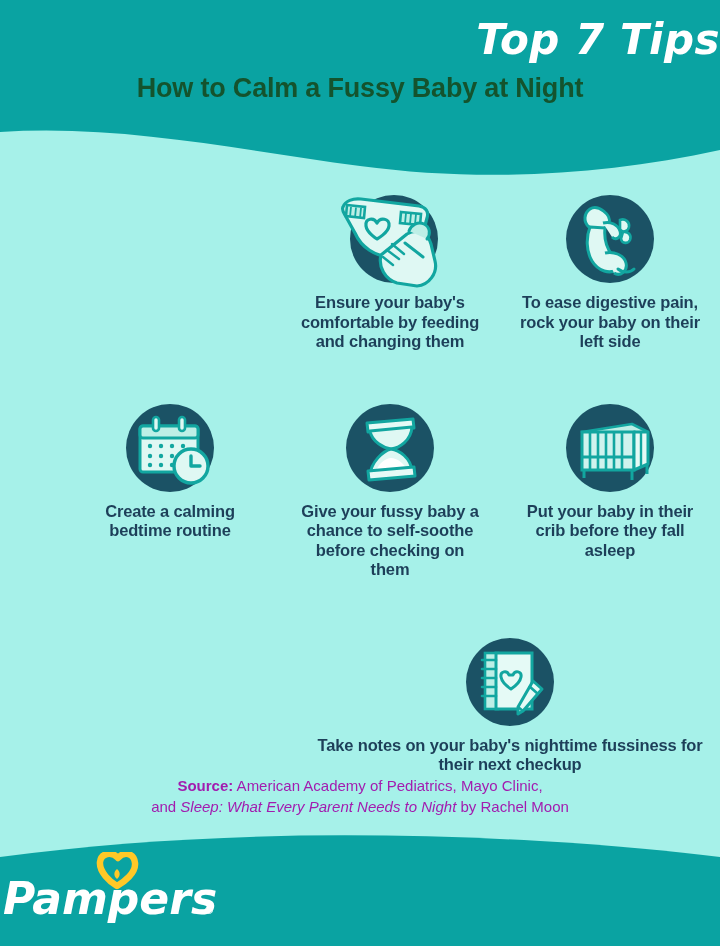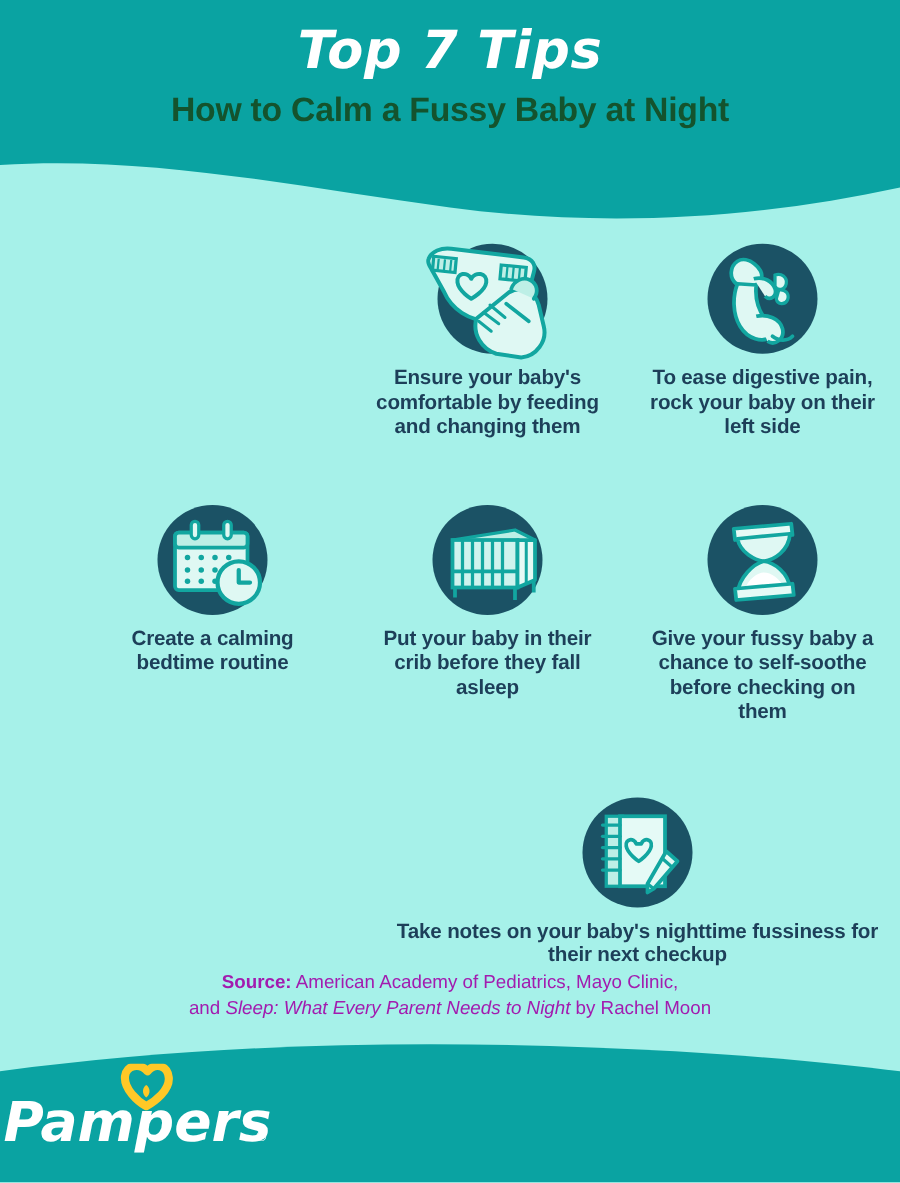--- a/index.html
+++ b/index.html
@@ -43,20 +43,21 @@
   .title-main {
     margin: 0;
     padding-top: 14px;
     font-size: 42px;
     line-height: 52px;
     font-weight: bold;
     font-style: italic;
     font-family: "DejaVu Sans", sans-serif;
     letter-spacing: 0.5px;
     color: #ffffff;
+    text-align: right;
   }
   .title-sub {
     margin: 0;
     padding-top: 6px;
     font-size: 27px;
     line-height: 32px;
     font-weight: bold;
     font-family: "Liberation Sans", sans-serif;
     letter-spacing: -0.2px;
     color: #14532d;
@@ -229,20 +230,39 @@
 
             <circle cx="69" cy="66" r="17" fill="#DFF8F3" stroke="#12A6A0" stroke-width="3.4"></circle>
             <path d="M69,56 L69,66 L78,66" fill="none" stroke="#12A6A0" stroke-width="3.4" stroke-linecap="round" stroke-linejoin="round"></path>
           </svg>
         </div>
         <p class="tip-text">Create a calming bedtime routine</p>
       </div>
 
       <div class="tip-cell">
         <div class="tip-icon-wrap">
+          <svg width="94" height="94" viewBox="0 0 94 94">
+            <circle cx="47" cy="47" r="44" fill="#1B5265"></circle>
+
+            <path d="M24,22 L70,18 L71,27 L25,31 Z" fill="#E5FAF6" stroke="#12A6A0" stroke-width="3" stroke-linejoin="round"></path>
+
+            <path d="M27,30 L69,26 C68,40 56,47 48,48 C41,47 29,41 27,30 Z" fill="#DFF8F3" stroke="#12A6A0" stroke-width="3" stroke-linejoin="round"></path>
+
+            <path d="M48,48 C56,49 68,57 69,70 L27,74 C28,61 40,50 48,48 Z" fill="#DFF8F3" stroke="#12A6A0" stroke-width="3" stroke-linejoin="round"></path>
+
+            <path d="M33,70 C36,62 43,57 48,57 C54,57 61,62 64,69 Z" fill="#FFFFFF"></path>
+
+            <path d="M25,70 L71,66 L72,75 L26,79 Z" fill="#E5FAF6" stroke="#12A6A0" stroke-width="3" stroke-linejoin="round"></path>
+          </svg>
+        </div>
+        <p class="tip-text">Give your fussy baby a chance to self-soothe before checking on them</p>
+      </div>
+
+      <div class="tip-cell">
+        <div class="tip-icon-wrap">
           <svg width="96" height="96" viewBox="0 0 96 96">
             <circle cx="48" cy="48" r="44" fill="#1B5265"></circle>
 
             <path d="M20,32 L70,24 L86,32 L36,41 Z" fill="#BDEFE6" stroke="#12A6A0" stroke-width="2.6" stroke-linejoin="round"></path>
 
             <rect x="20" y="32" width="52" height="38" fill="#CFF3EE" stroke="#12A6A0" stroke-width="3"></rect>
 
             <g stroke="#12A6A0" stroke-width="2.6">
               <line x1="28" y1="32" x2="28" y2="70"></line>
               <line x1="36" y1="32" x2="36" y2="70"></line>
@@ -257,39 +277,20 @@
             <line x1="79" y1="32" x2="79" y2="67" stroke="#12A6A0" stroke-width="2.4"></line>
 
             <line x1="22" y1="70" x2="22" y2="78" stroke="#12A6A0" stroke-width="3"></line>
             <line x1="70" y1="70" x2="70" y2="80" stroke="#12A6A0" stroke-width="3"></line>
             <line x1="85" y1="64" x2="85" y2="74" stroke="#12A6A0" stroke-width="3"></line>
           </svg>
         </div>
         <p class="tip-text">Put your baby in their crib before they fall asleep</p>
       </div>
 
-      <div class="tip-cell">
-        <div class="tip-icon-wrap">
-          <svg width="94" height="94" viewBox="0 0 94 94">
-            <circle cx="47" cy="47" r="44" fill="#1B5265"></circle>
-
-            <path d="M24,22 L70,18 L71,27 L25,31 Z" fill="#E5FAF6" stroke="#12A6A0" stroke-width="3" stroke-linejoin="round"></path>
-
-            <path d="M27,30 L69,26 C68,40 56,47 48,48 C41,47 29,41 27,30 Z" fill="#DFF8F3" stroke="#12A6A0" stroke-width="3" stroke-linejoin="round"></path>
-
-            <path d="M48,48 C56,49 68,57 69,70 L27,74 C28,61 40,50 48,48 Z" fill="#DFF8F3" stroke="#12A6A0" stroke-width="3" stroke-linejoin="round"></path>
-
-            <path d="M33,70 C36,62 43,57 48,57 C54,57 61,62 64,69 Z" fill="#FFFFFF"></path>
-
-            <path d="M25,70 L71,66 L72,75 L26,79 Z" fill="#E5FAF6" stroke="#12A6A0" stroke-width="3" stroke-linejoin="round"></path>
-          </svg>
-        </div>
-        <p class="tip-text">Give your fussy baby a chance to self-soothe before checking on them</p>
-      </div>
-
     </div>
 
     <div class="row-gap-2"></div>
 
     <div class="tip-row">
       <div class="tip-cell" style="width:420px;">
         <div class="tip-icon-wrap">
           <svg width="94" height="94" viewBox="0 0 94 94">
             <circle cx="47" cy="47" r="44" fill="#1B5265"></circle>
 

